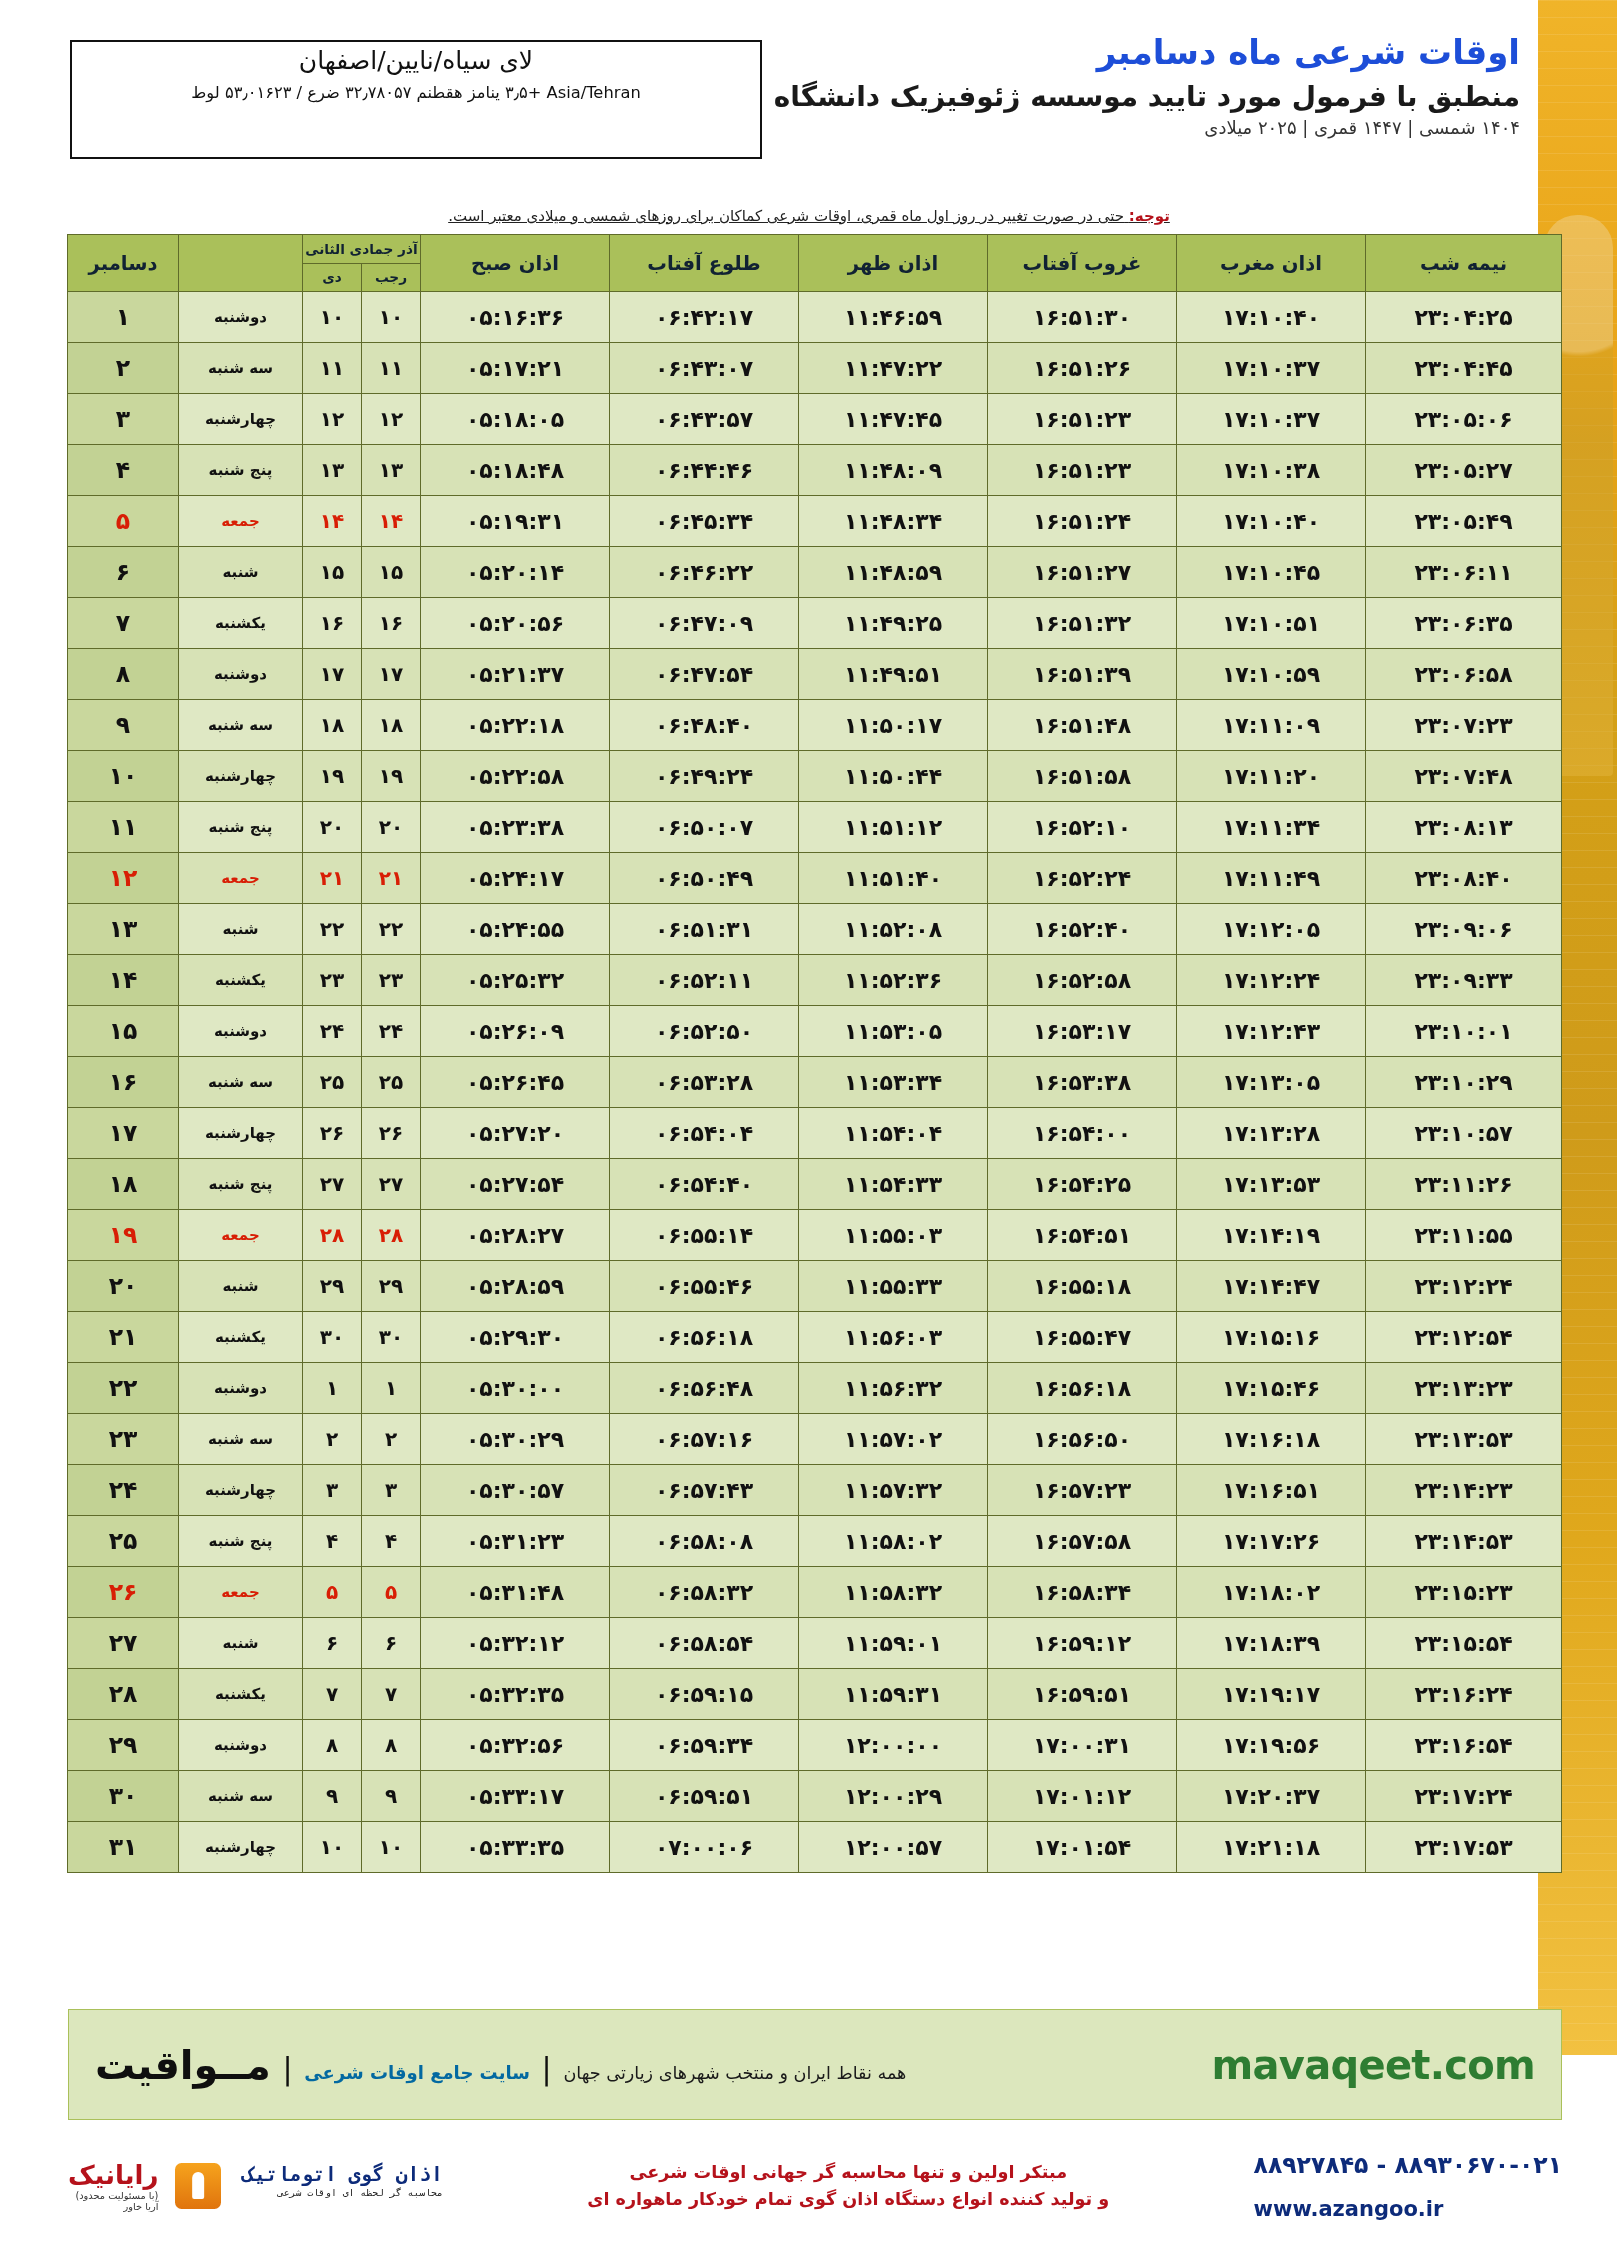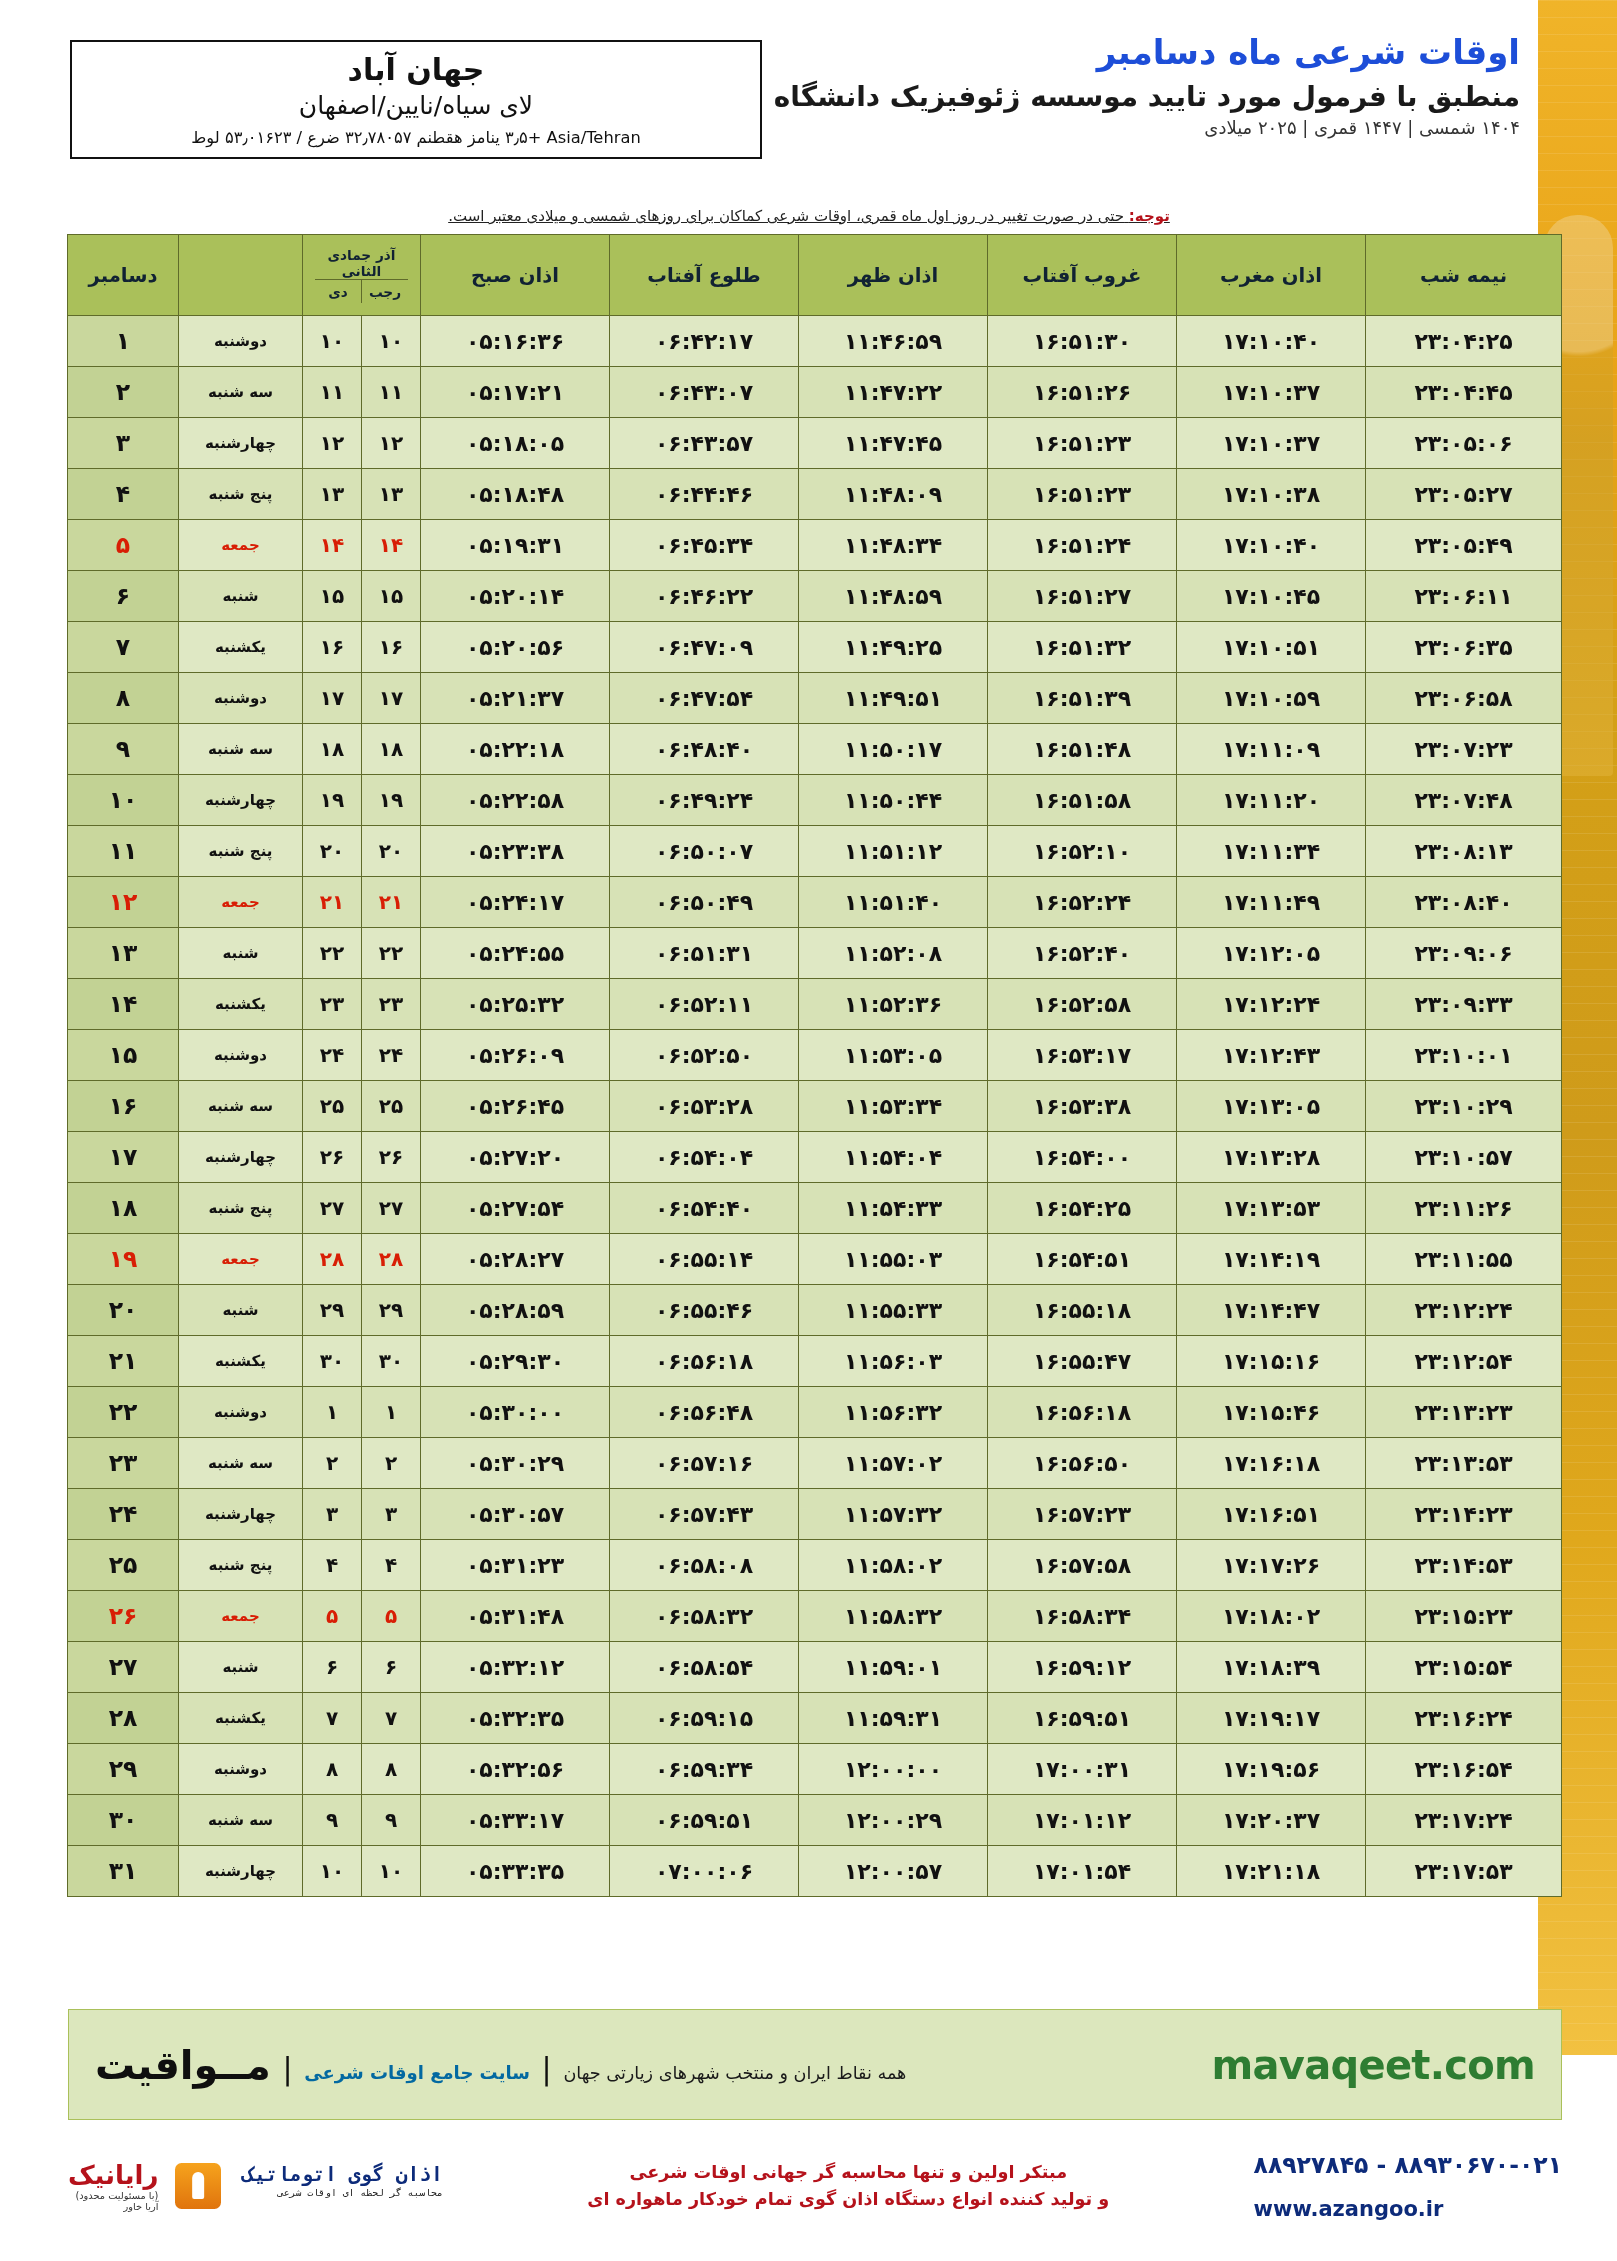--- a/index.html
+++ b/index.html
@@ -135,21 +135,20 @@
   <div class="left-edge"></div>
 
   <div class="header">
     <div class="title-block">
       <div class="title-main">اوقات شرعی ماه دسامبر</div>
       <div class="title-sub">منطبق با فرمول مورد تایید موسسه ژئوفیزیک دانشگاه تهران</div>
       <div class="title-dates">۱۴۰۴ شمسی | ۱۴۴۷ قمری | ۲۰۲۵ میلادی</div>
     </div>
 
     <div class="loc-box">
-      <div class="loc-city">جهان آباد</div>
       <div class="loc-sub">لای سیاه/نایین/اصفهان</div>
       <div class="loc-geo">طول ۵۳٫۰۱۶۲۳ / عرض ۳۲٫۷۸۰۵۷ منطقه زمانی ۳٫۵+ Asia/Tehran</div>
     </div>
   </div>
 
   <div class="note">
     <b>توجه:</b>
     <span>حتی در صورت تغییر در روز اول ماه قمری، اوقات شرعی کماکان برای روزهای شمسی و میلادی معتبر است.</span>
   </div>
 
@@ -168,21 +167,21 @@
           <col style="width:111px">
       </colgroup>
       <thead>
         <tr>
           <th>نیمه شب</th>
           <th>اذان مغرب</th>
           <th>غروب آفتاب</th>
           <th>اذان ظهر</th>
           <th>طلوع آفتاب</th>
           <th>اذان صبح</th>
-          <th colspan="2" style="padding:12px">
+          <th colspan="2" style="padding:0">
             <div class="hdr-split">
               <div class="top">آذر   جمادی الثانی</div>
               <div class="bot">
                 <span>رجب</span>
                 <span>دی</span>
               </div>
             </div>
           </th>
           <th></th>
           <th>دسامبر</th>

